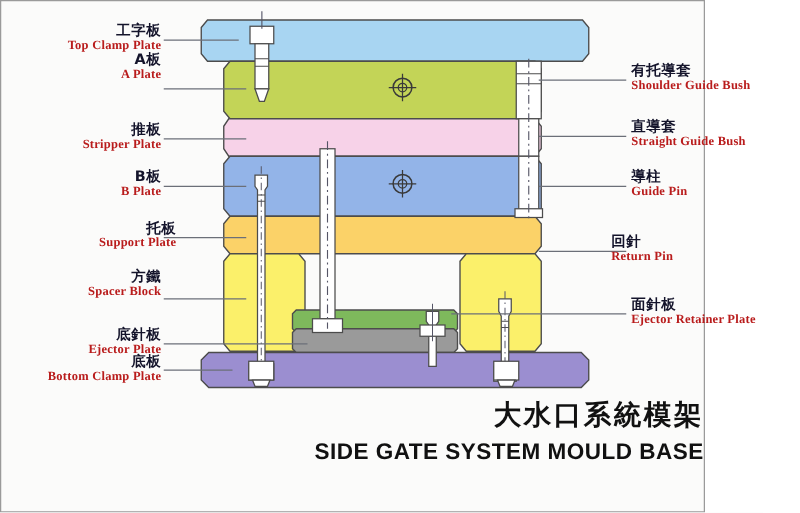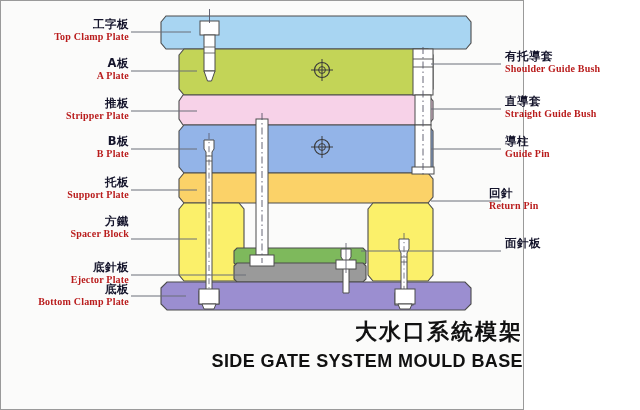--- a/index.html
+++ b/index.html
@@ -5,21 +5,21 @@
   html,body{margin:0;padding:0;}
   body{
     width:640px;height:410px;
     background:#ffffff;
     font-family:"Liberation Serif", serif;
     overflow:hidden;
     position:relative;
   }
   #stage{
     position:absolute;inset:0;
-    width:524px;height:410px;
+    width:564px;height:410px;
     background:#fbfbfa;
     border:1px solid #9a9a9a;
     box-sizing:border-box;
   }
   svg#dwg{position:absolute;left:0;top:0;width:640px;height:410px;display:block;}
 
   
   .lbl{position:absolute;line-height:1.02;white-space:nowrap;}
   .lbl .cn{
     font-family:"DejaVu Sans", sans-serif;
@@ -173,36 +173,36 @@
       <line x1="360" y1="250" x2="500" y2="250"></line>
     </g>
 
   </svg>
 
   <div class="lbl r" style="left:0;top:18px;width:128px;">
     <span class="cn">工字板</span>
     <span class="en">Top Clamp Plate</span>
   </div>
 
-  <div class="lbl r" style="left:0;top:57px;width:128px;">
+  <div class="lbl r" style="left:0;top:41px;width:128px;">
     <span class="cn">A板</span>
     <span class="en">A Plate</span>
   </div>
 
   <div class="lbl r" style="left:0;top:97px;width:128px;">
     <span class="cn">推板</span>
     <span class="en">Stripper Plate</span>
   </div>
 
   <div class="lbl r" style="left:0;top:135px;width:128px;">
     <span class="cn">B板</span>
     <span class="en">B Plate</span>
   </div>
 
-  <div class="lbl r" style="left:0;top:176px;width:128px;">
+  <div class="lbl r" style="left:0;top:176px;width:128px;padding-left:12px;">
     <span class="cn">托板</span>
     <span class="en">Support Plate</span>
   </div>
 
   <div class="lbl r" style="left:0;top:215px;width:128px;">
     <span class="cn">方鐵</span>
     <span class="en">Spacer Block</span>
   </div>
 
   <div class="lbl r" style="left:0;top:261px;width:128px;">
@@ -230,20 +230,21 @@
     <span class="en">Guide Pin</span>
   </div>
 
   <div class="lbl l" style="left:488px;top:187px;">
     <span class="cn">回針</span>
     <span class="en">Return Pin</span>
   </div>
 
   <div class="lbl l" style="left:504px;top:237px;">
     <span class="cn">面針板</span>
+    <span class="en">Ejector Retainer Plate</span>
   </div>
 
   <div id="title">
     <span class="t-cn">大水口系統模架</span>
     <span class="t-en">SIDE GATE SYSTEM MOULD BASE</span>
   </div>
 
 </div>
 
 </body></html>

